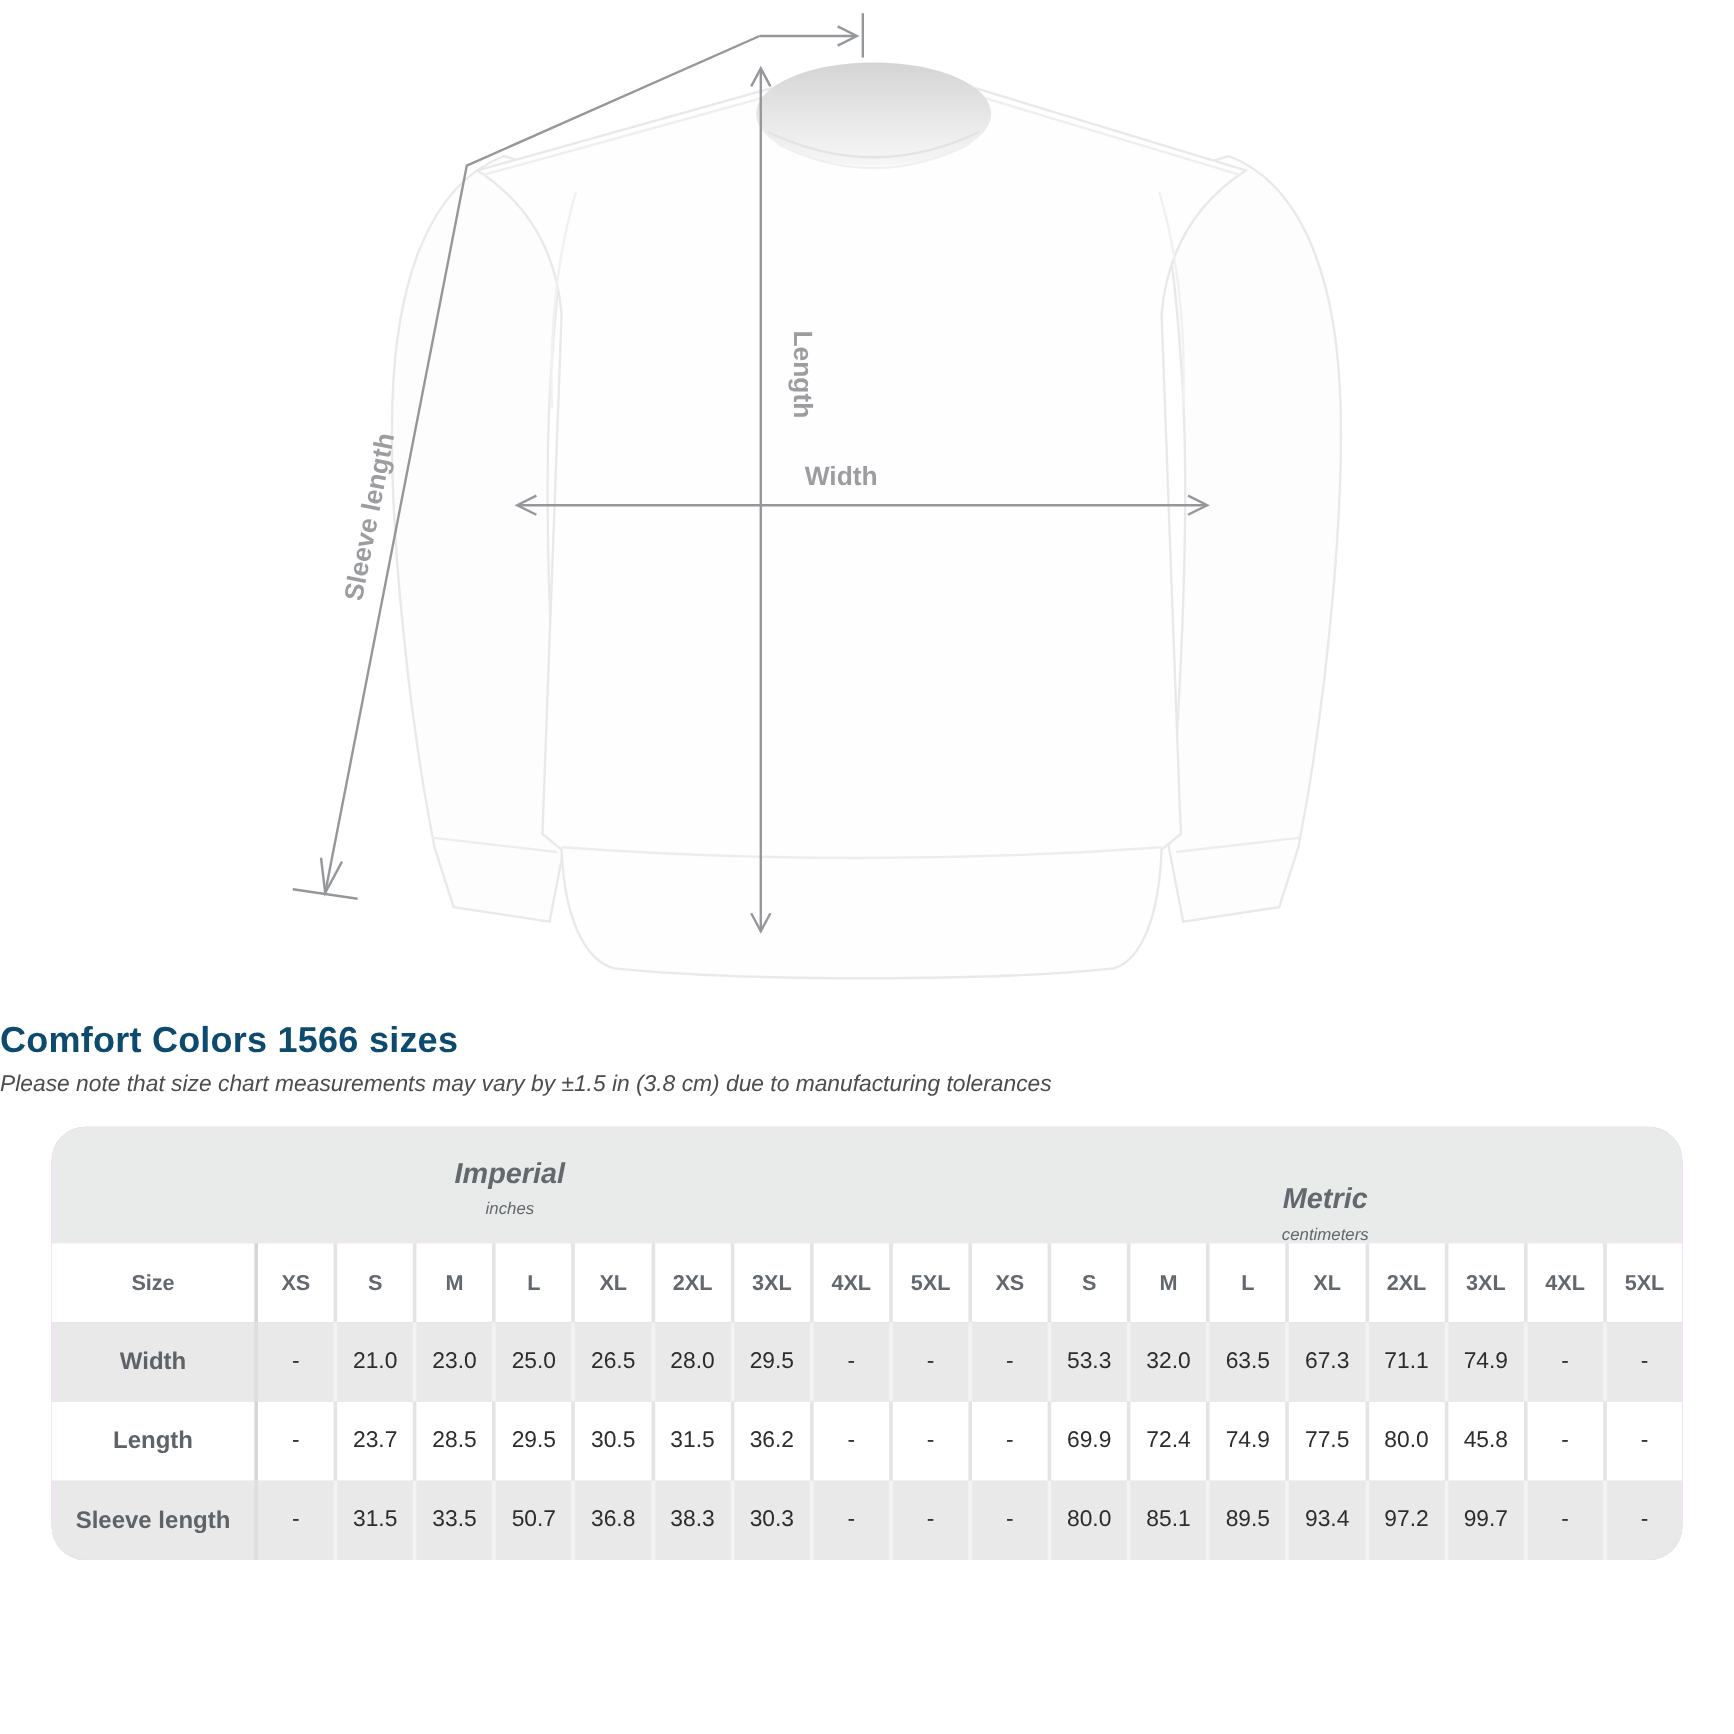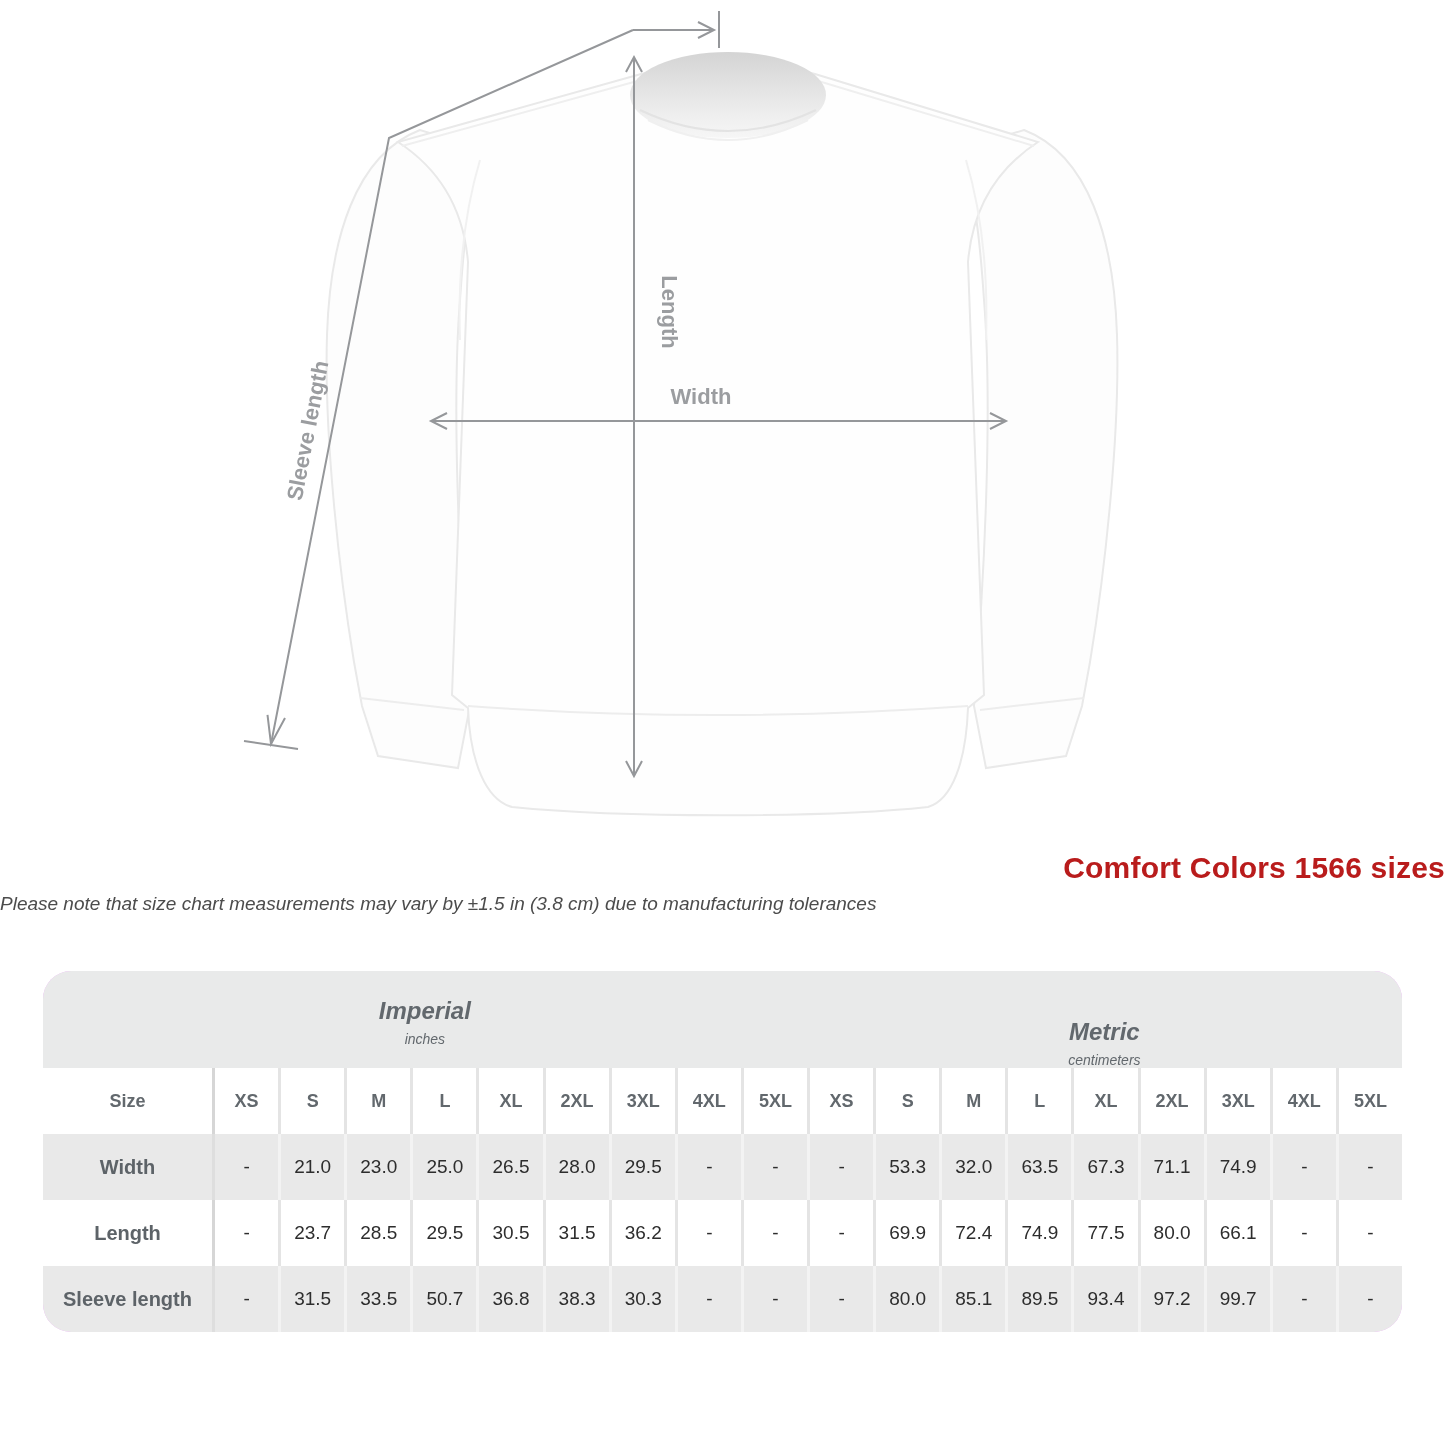--- a/index.html
+++ b/index.html
@@ -5,33 +5,33 @@
   html,body{margin:0;padding:0;background:#ffffff;}
   body{
     width:1445px;height:1445px;
     font-family:"Liberation Sans","DejaVu Sans",sans-serif;
     color:#2d2d2d;
     overflow:hidden;
   }
   .diagram-wrap{width:1445px;height:845px;position:relative;}
   .page-title{
     margin:6px 0 0 0;
-    text-align:right;
-    font-size:30px;font-weight:bold;color:#b91c1c;
+    text-align:left;
+    font-size:30px;font-weight:bold;color:#0c4a6e;
     letter-spacing:.2px;
   }
   .page-subtitle{
     margin:8px 0 0 0;
     text-align:left;
     font-style:italic;
     font-size:19px;color:#4c4c4c;
   }
   .size-table{
     width:1359px;
-    margin:56px auto 0 auto;
+    margin:24px auto 0 auto;
     border-radius:28px;
     overflow:hidden;
     background:#f0abfc;
   }
   .band{
     display:flex;
     height:97px;
     background:#e9eaea;
   }
   .band-group{
@@ -194,21 +194,21 @@
         <div class="cell">31.5</div>
         <div class="cell">36.2</div>
         <div class="cell">-</div>
         <div class="cell">-</div>
         <div class="cell">-</div>
         <div class="cell">69.9</div>
         <div class="cell">72.4</div>
         <div class="cell">74.9</div>
         <div class="cell">77.5</div>
         <div class="cell">80.0</div>
-        <div class="cell">66.1</div>
+        <div class="cell">45.8</div>
         <div class="cell">-</div>
         <div class="cell">-</div>
       </div>
       <div class="t-row r-g">
         <div class="cell label-cell">Sleeve length</div>
         <div class="cell first-data">-</div>
         <div class="cell">31.5</div>
         <div class="cell">33.5</div>
         <div class="cell">50.7</div>
         <div class="cell">36.8</div>

